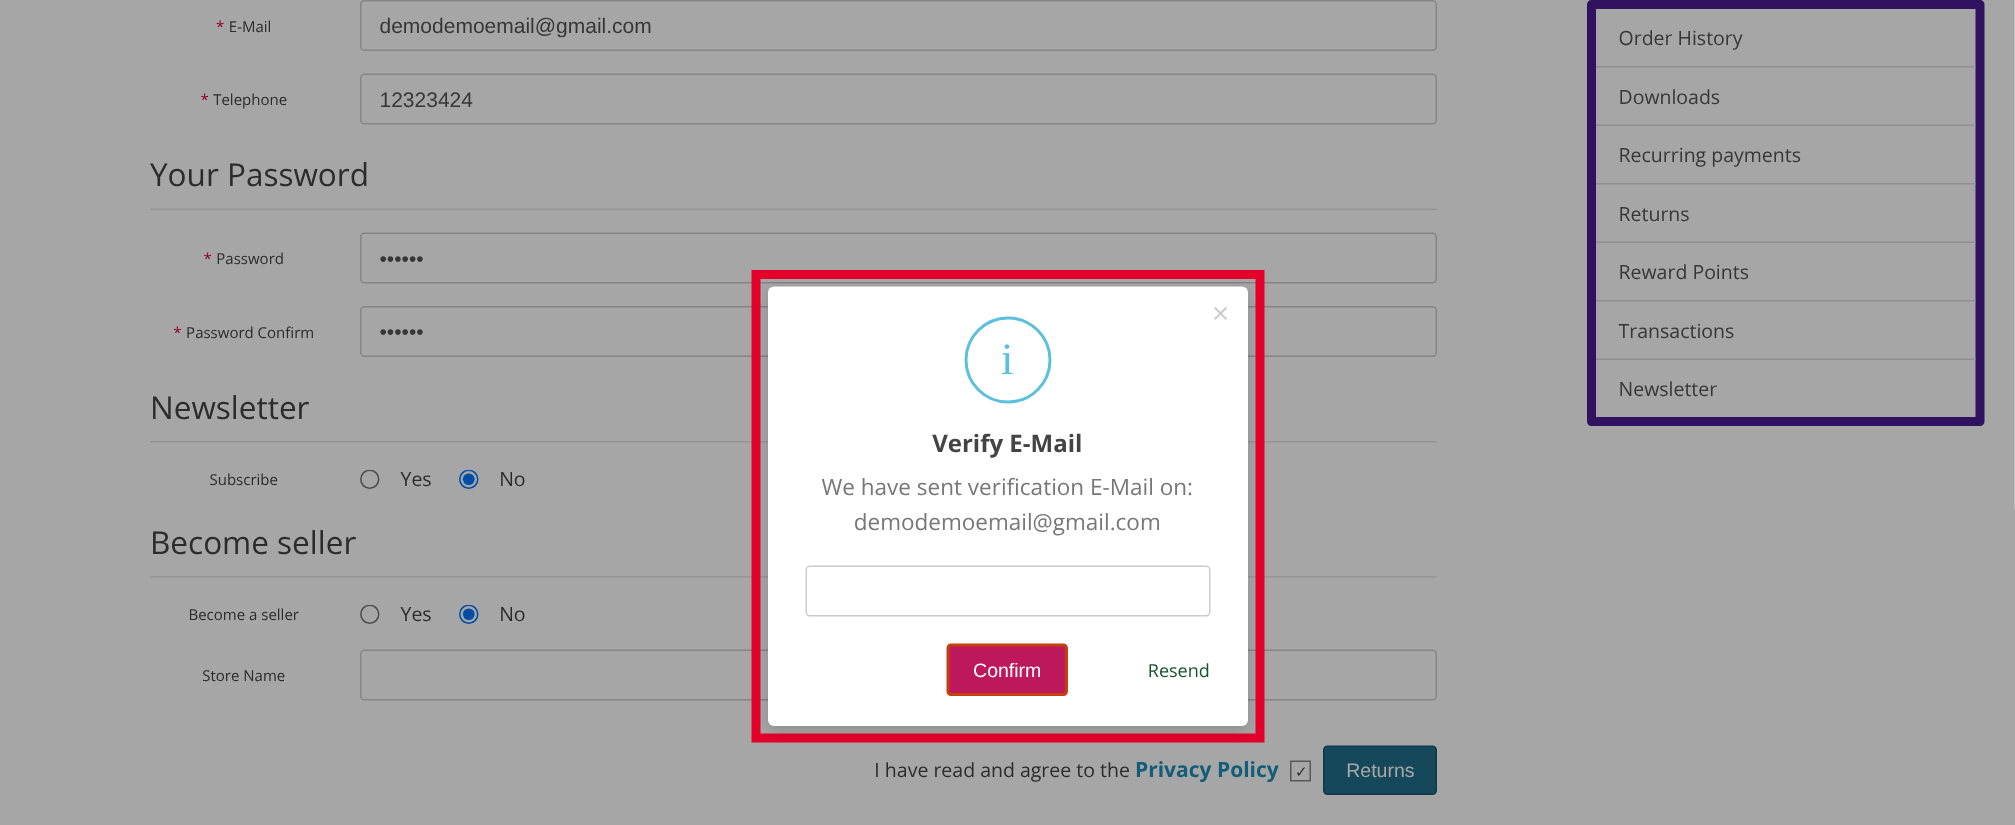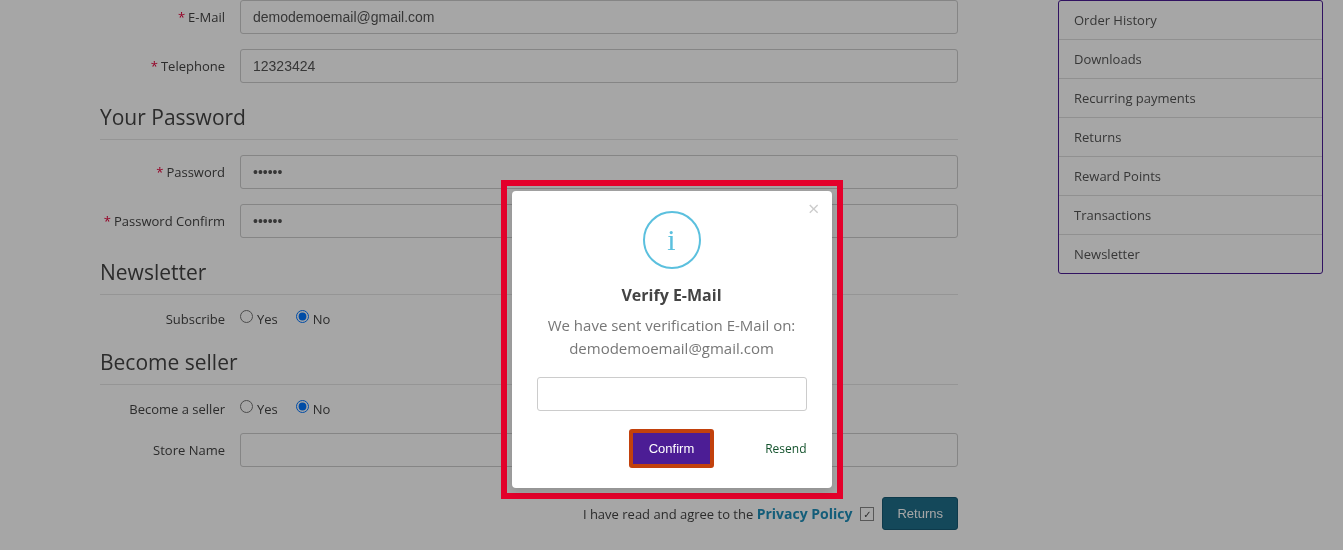--- a/index.html
+++ b/index.html
@@ -29,24 +29,24 @@
       padding-bottom: 8px;
       margin: 20px 0 15px 0;
     }
     .form-row {
       display: flex;
       align-items: center;
       margin-bottom: 15px;
     }
     .form-label {
       width: 140px;
-      text-align: right;
+      text-align: center;
       padding-right: 15px;
       color: #444;
-      font-size: 13px;
+      font-size: 10px;
     }
     .required-star {
       color: #e4003a;
       margin-right: 3px;
     }
     .form-input {
       flex: 1;
       height: 34px;
       padding: 6px 12px;
       border: 1px solid #ccc;
@@ -55,22 +55,22 @@
       color: #555;
       background: #fff;
     }
     .radio-group {
       display: flex;
       align-items: center;
       gap: 18px;
     }
     .radio-item {
       display: flex;
-      align-items: flex-start;
-      gap: 4px;
+      align-items: center;
+      gap: 14px;
       font-size: 13px;
     }
     input[type="radio"] {
       margin: 0;
     }
     .agreement-row {
       display: flex;
       justify-content: flex-end;
       align-items: center;
       gap: 8px;
@@ -104,21 +104,21 @@
       padding: 8px 14px;
       border-radius: 3px;
       font-size: 13px;
       cursor: pointer;
     }
     .sidebar {
       width: 265px;
       margin-left: 20px;
     }
     .sidebar-list {
-      border: 1px solid #4c1d95;
+      border: 6px solid #4c1d95;
       border-radius: 3px;
       list-style: none;
     }
     .sidebar-item {
       padding: 10px 15px;
       border-bottom: 1px solid #ddd;
       color: #555;
       font-size: 13px;
       cursor: pointer;
     }
@@ -191,23 +191,23 @@
       margin-bottom: 18px;
       font-size: 13px;
     }
     .modal-actions {
       display: flex;
       align-items: center;
       justify-content: center;
       position: relative;
     }
     .confirm-btn {
-      background: #4c1d95;
+      background: #be185d;
       color: #fff;
-      border: 4px solid #c2410c;
+      border: 2px solid #c2410c;
       padding: 8px 16px;
       border-radius: 3px;
       font-size: 13px;
       cursor: pointer;
     }
     .resend-link {
       position: absolute;
       right: 0;
       color: #14532d;
       font-size: 12px;

